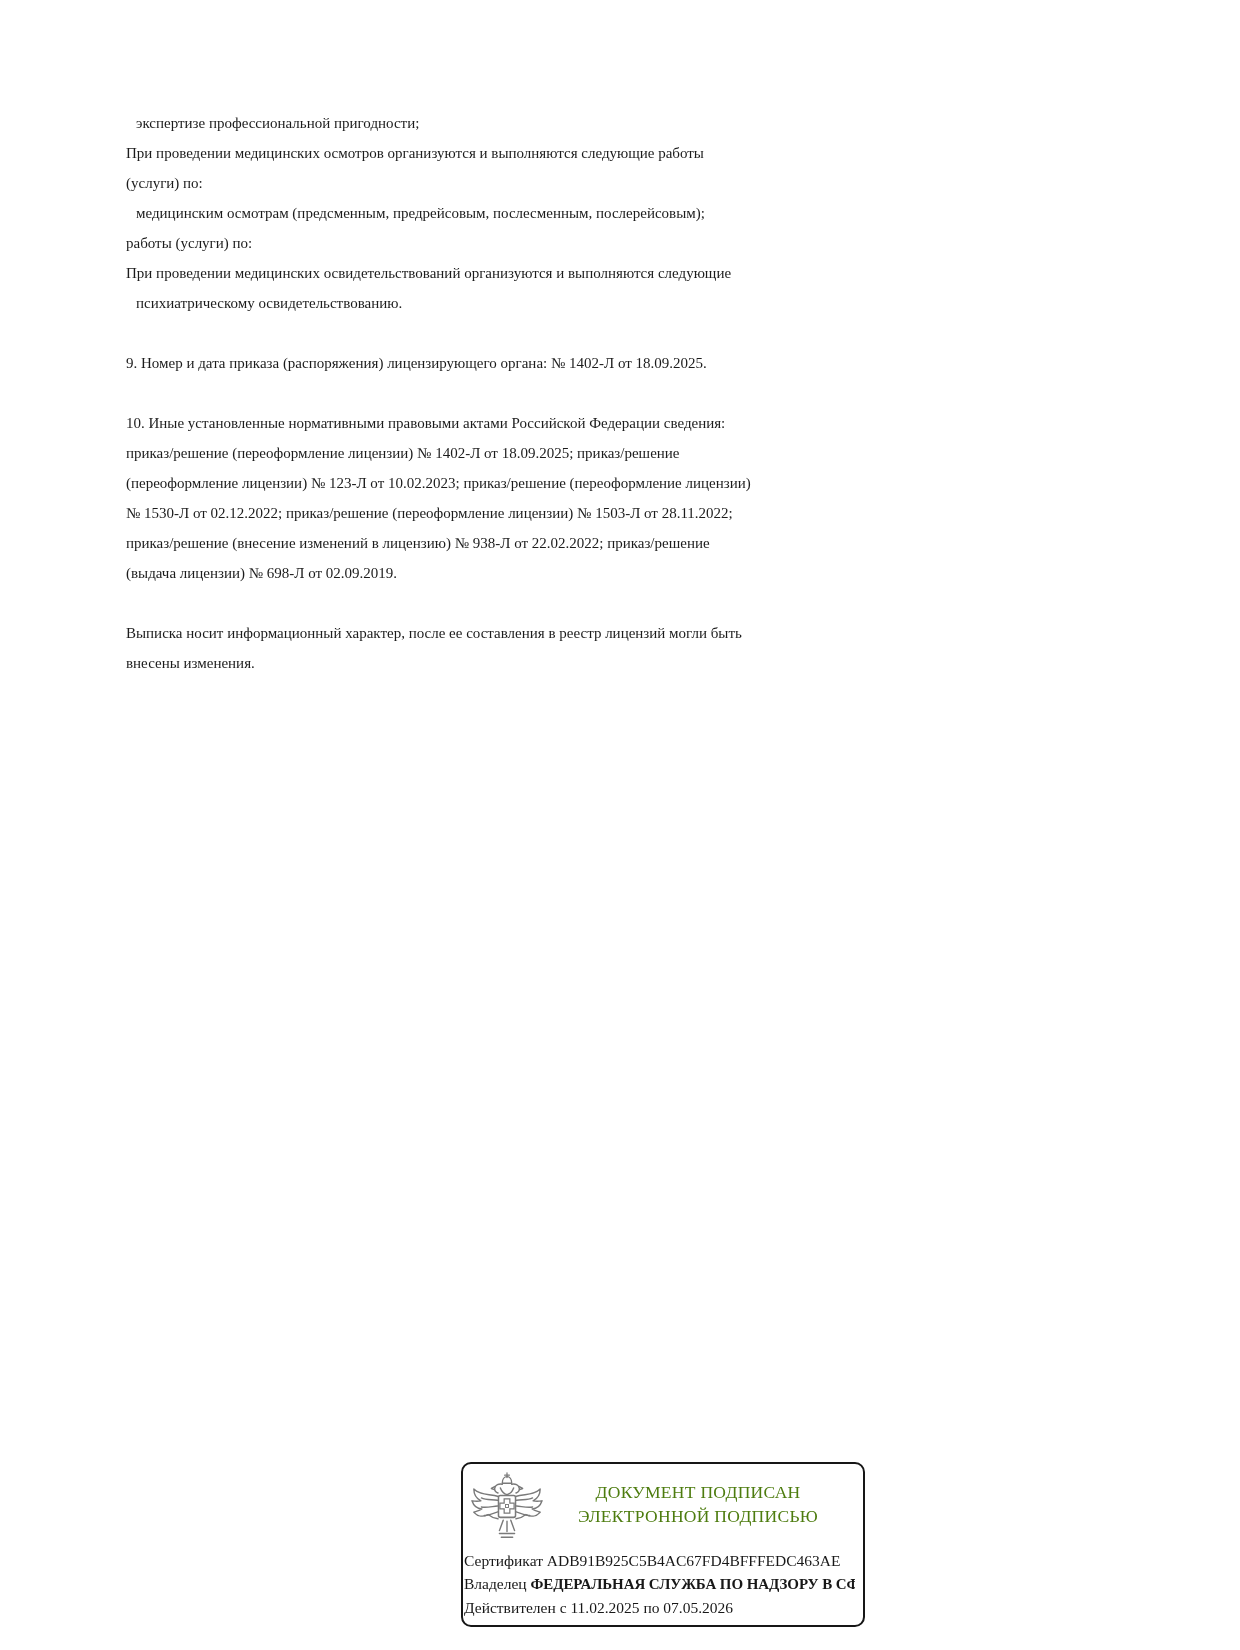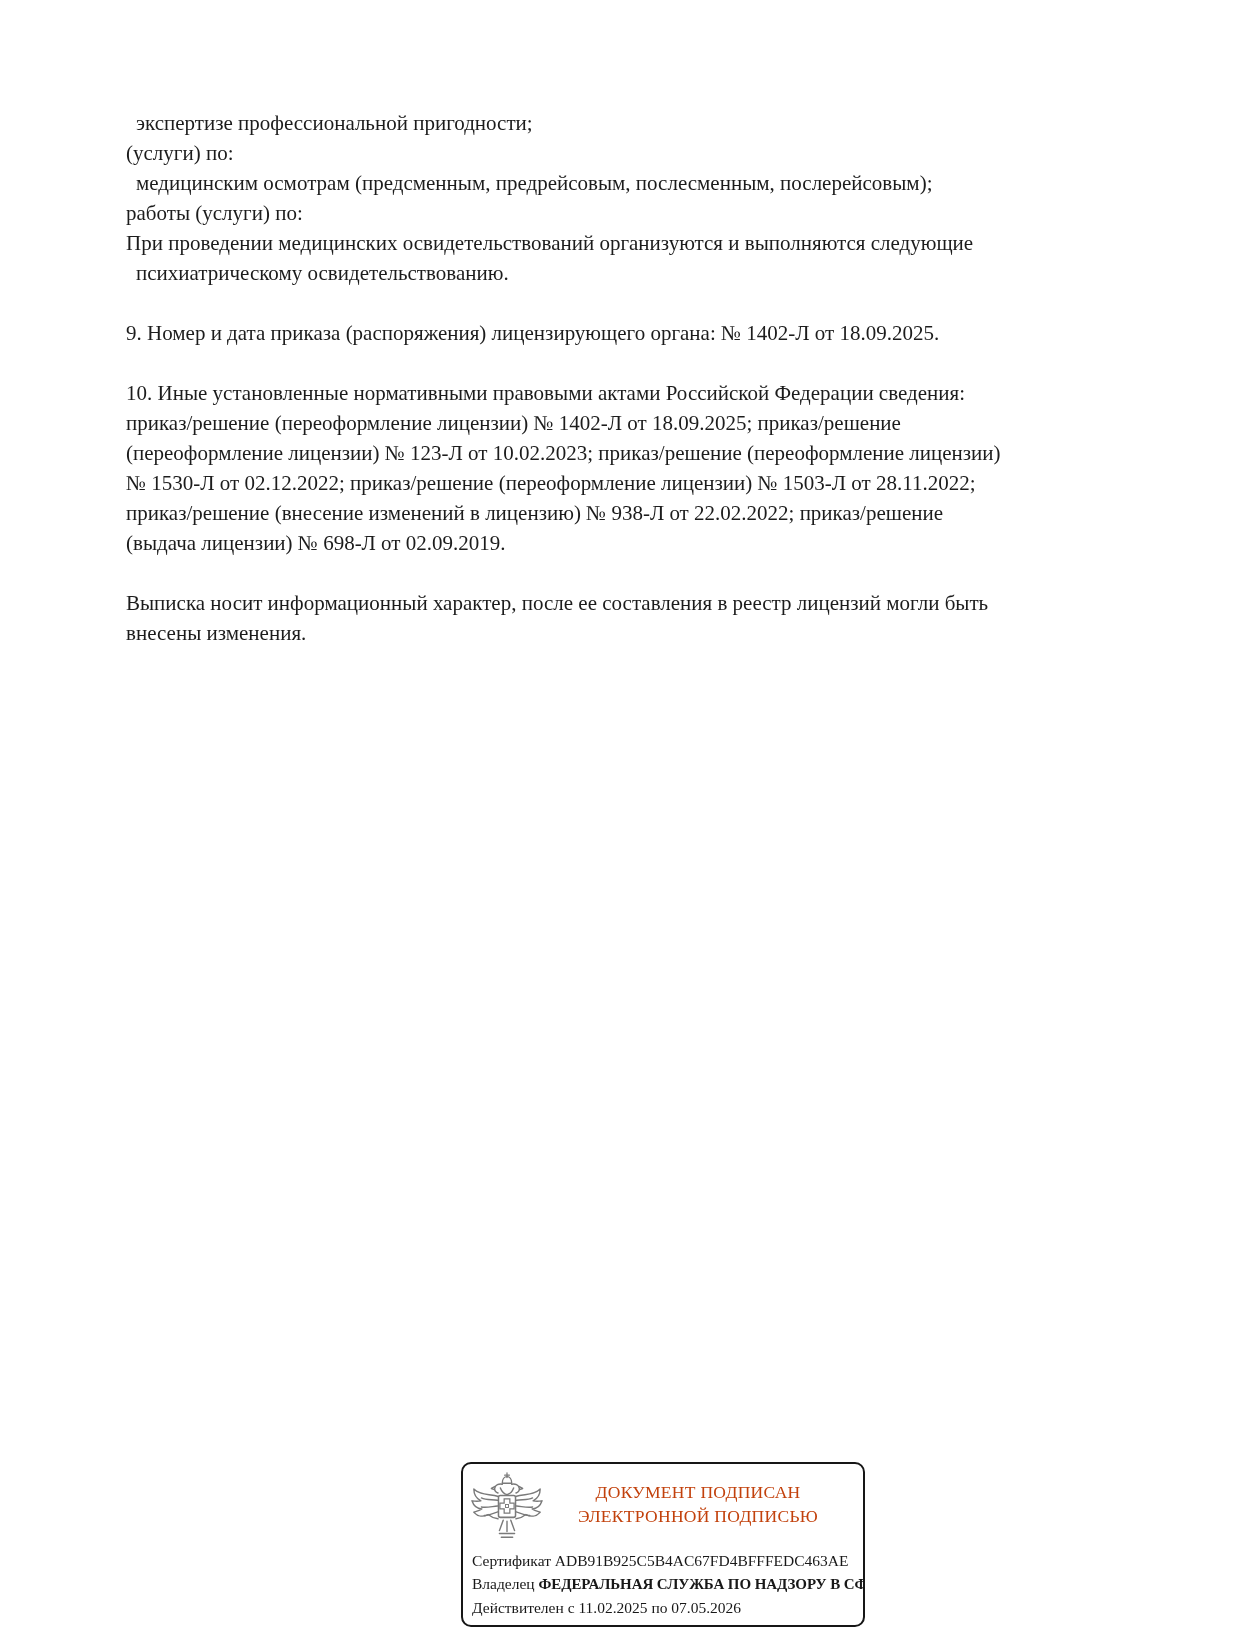--- a/index.html
+++ b/index.html
@@ -11,21 +11,21 @@
     font-family: "Liberation Serif", "DejaVu Serif", serif;
     color: #1c1c1c;
     overflow: hidden;
   }
 
   
   .textblock {
     position: absolute;
     left: 126px;
     top: 108px;
-    font-size: 21px;
+    font-size: 15px;
     line-height: 30px;
   }
   .para { margin: 0 0 30px 0; }
   .line { white-space: nowrap; }
   .line.indent { padding-left: 10px; }
 
   
   .stamp {
     position: absolute;
     left: 461px;
@@ -45,44 +45,45 @@
   }
   .stamp-title {
     position: absolute;
     left: 82px;
     top: 16px;
     width: 306px;
     text-align: center;
     font-size: 17.5px;
     line-height: 24px;
     letter-spacing: 0.3px;
-    color: #c2410c;
+    color: #4d7c0f;
   }
   .stamp-lines {
     position: absolute;
-    left: 9px;
+    left: 1px;
     top: 85px;
     width: 391px;
     font-size: 15.5px;
     line-height: 23px;
     white-space: nowrap;
     overflow: hidden;
     color: #181818;
   }
   .stamp-owner-value { font-weight: bold; font-size: 15px; letter-spacing: -0.1px; }
 </style>
 </head>
 <body>
 
 <div class="page">
 
   <div class="textblock">
 
     <div class="para">
       <div class="line indent">экспертизе профессиональной пригодности;</div>
+      <div class="line">При проведении медицинских осмотров организуются и выполняются следующие работы</div>
       <div class="line">(услуги) по:</div>
       <div class="line indent">медицинским осмотрам (предсменным, предрейсовым, послесменным, послерейсовым);</div>
       <div class="line">работы (услуги) по:</div>
       <div class="line">При проведении медицинских освидетельствований организуются и выполняются следующие</div>
       <div class="line indent">психиатрическому освидетельствованию.</div>
     </div>
 
     <div class="para">
       <div class="line">9. Номер и дата приказа (распоряжения) лицензирующего органа: № 1402-Л от 18.09.2025.</div>
     </div>

